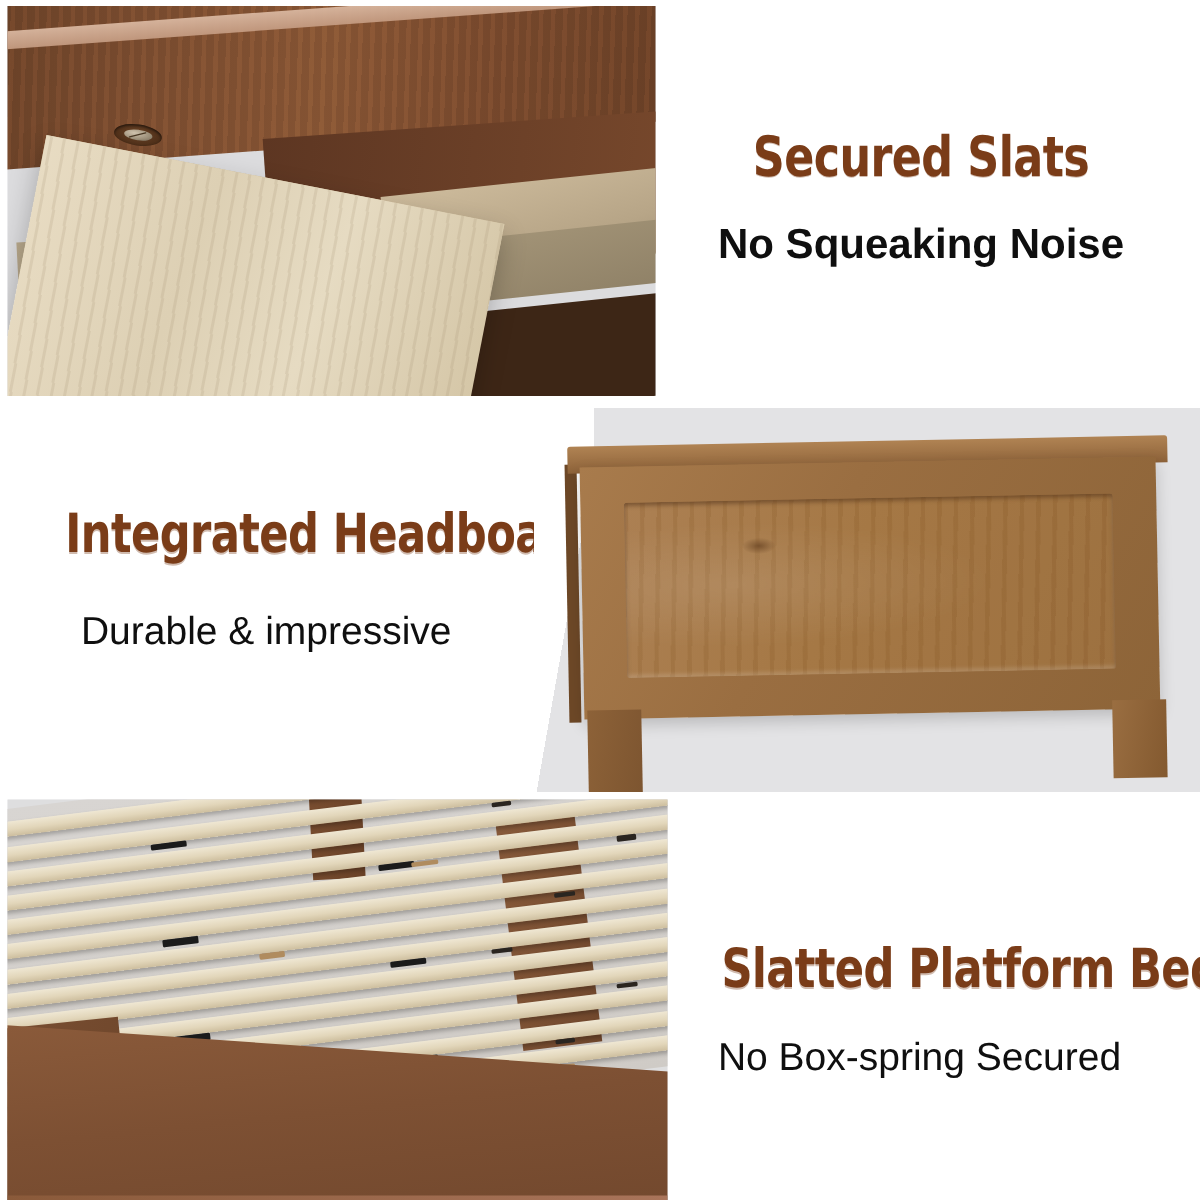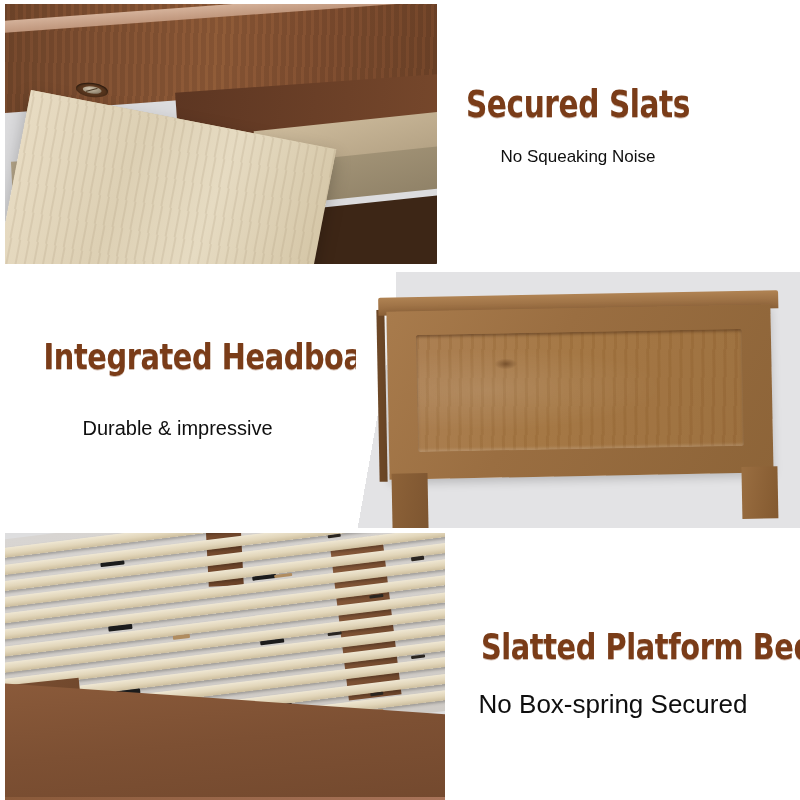--- a/index.html
+++ b/index.html
@@ -200,27 +200,27 @@
     line-height:1.05;
   }
   .subline{
     font-family:"Liberation Sans", sans-serif;
     font-weight:normal;
     color:#0f0f0f;
     white-space:nowrap;
     line-height:1.1;
   }
 
-  #text-slats{left:428px;top:86px;width:300px;}
+  #text-slats{left:464px;top:86px;width:300px;}
   #text-slats .headline{font-size:37px;}
-  #text-slats .subline{font-size:17px;margin-top:23px;}
+  #text-slats .subline{font-size:28px;margin-top:23px;font-weight:bold;}
 
   #text-headboard{left:10px;top:338px;width:335px;}
   #text-headboard .headline{font-size:36px;}
-  #text-headboard .subline{font-size:20px;margin-top:41px;}
+  #text-headboard .subline{font-size:26px;margin-top:30px;}
 
   #text-bed{left:448px;top:628px;width:330px;}
   #text-bed .headline{font-size:36px;}
   #text-bed .subline{font-size:26px;margin-top:24px;}
 </style>
 </head>
 <body>
 
 <div class="stage">
 

